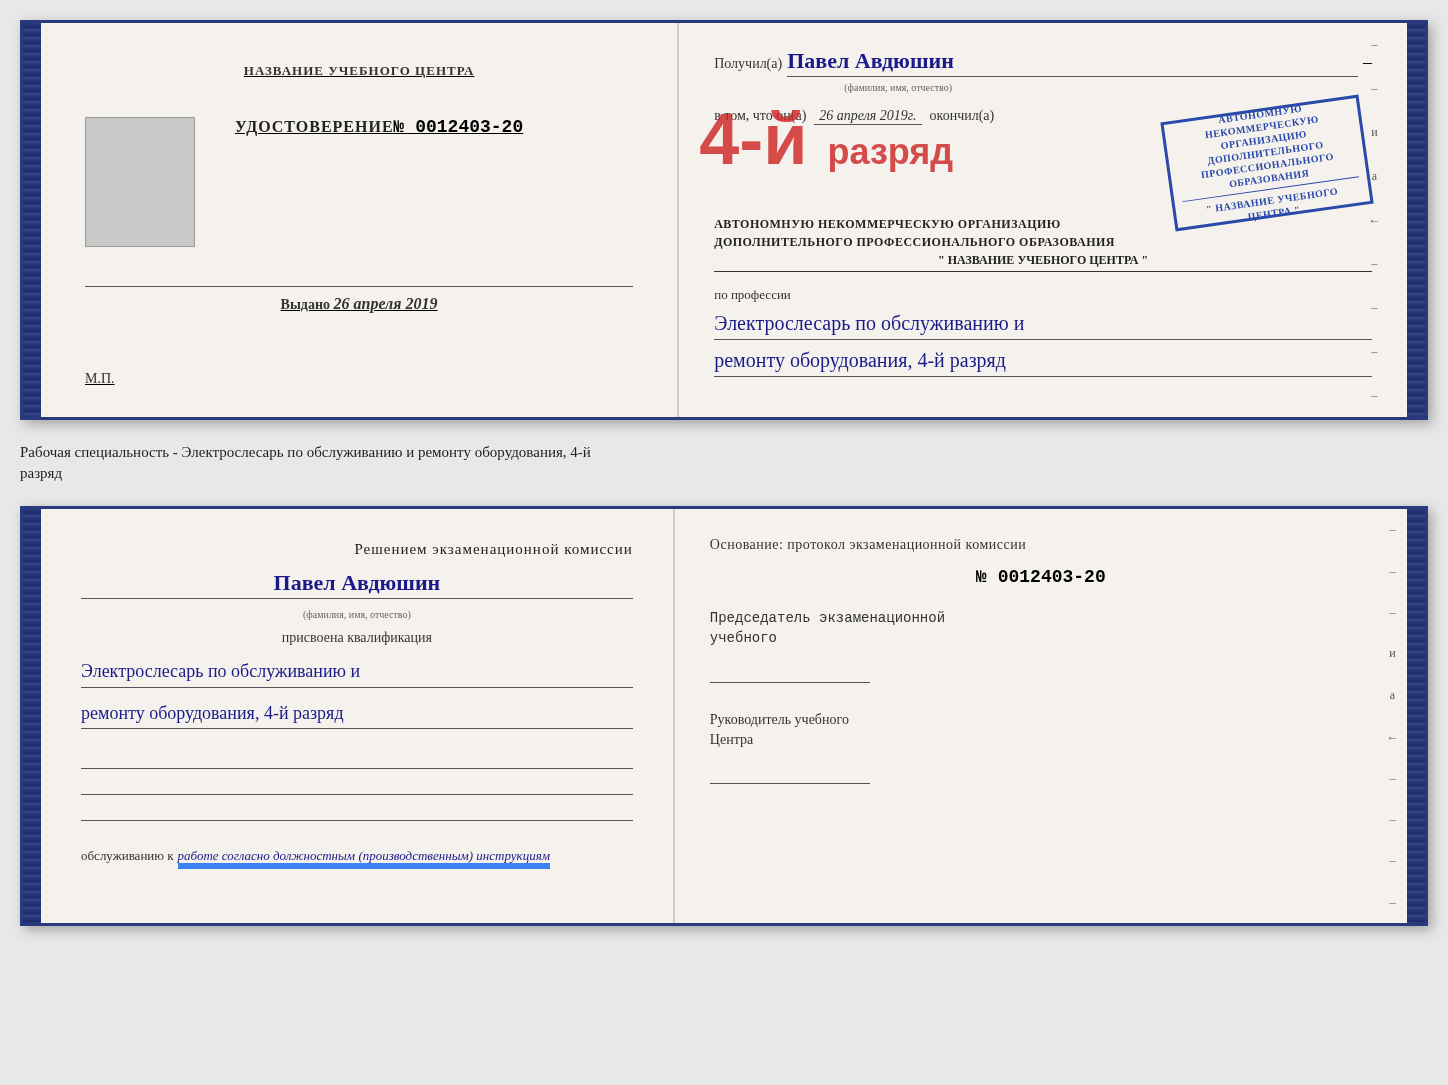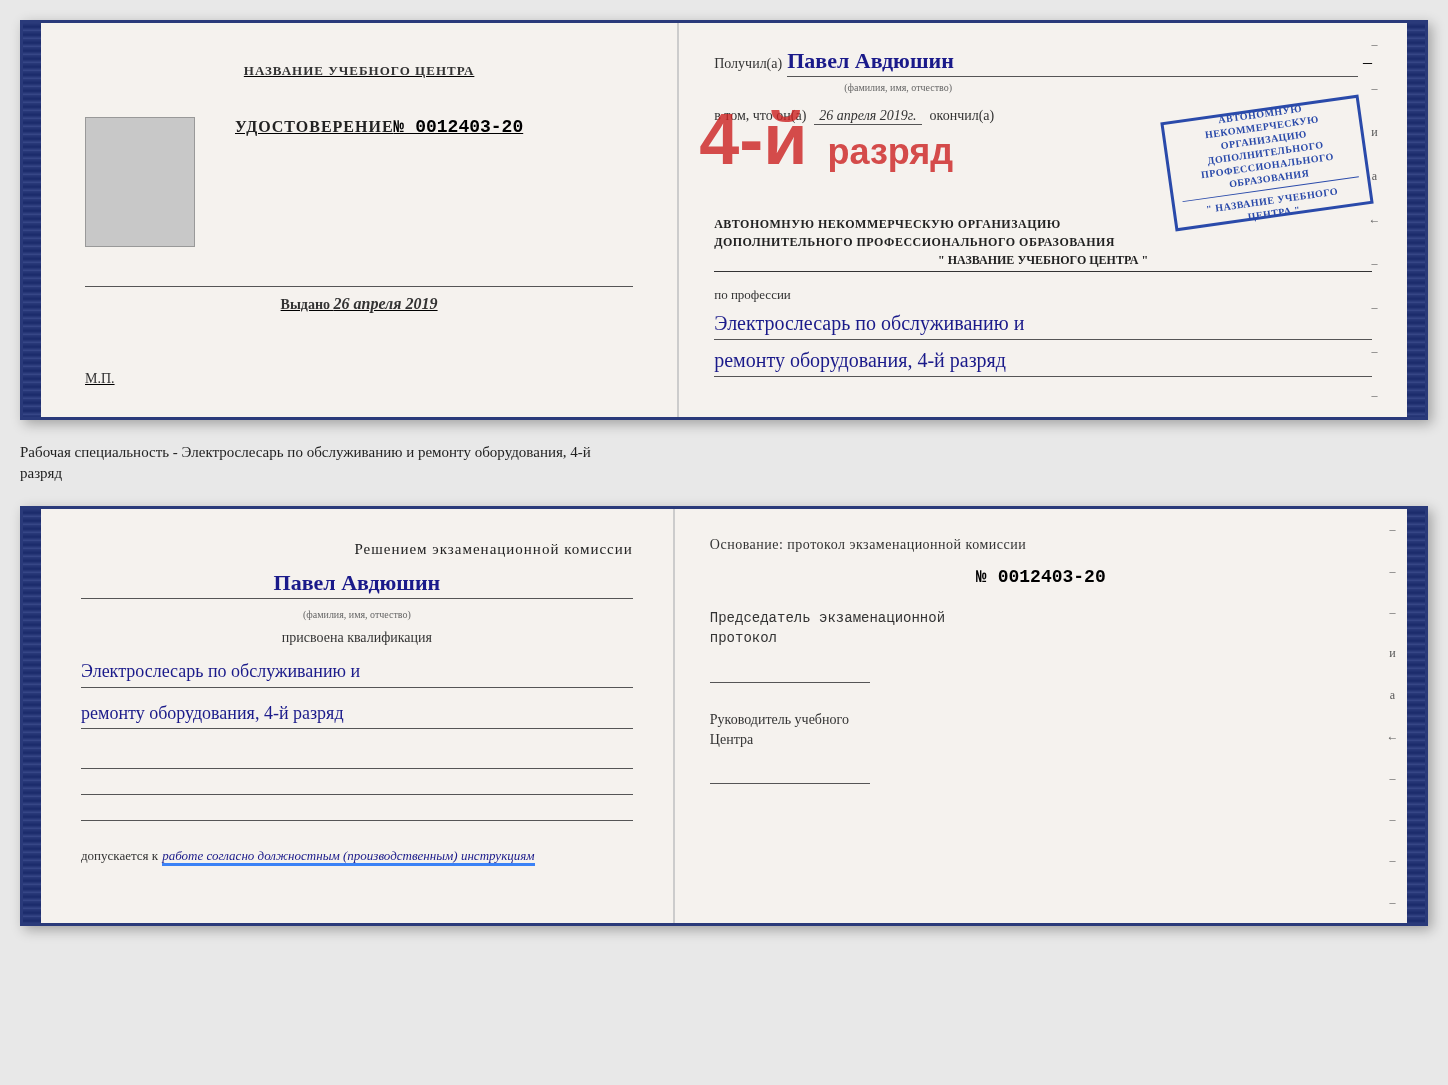--- a/index.html
+++ b/index.html
@@ -349,21 +349,21 @@
     .dopuskaetsya-label {
       font-size: 13px;
       color: #333;
     }
 
     .dopuskaetsya-value {
       font-size: 13px;
       font-style: italic;
       font-family: 'Segoe Script', 'Brush Script MT', cursive;
       color: #1a1a8a;
-      border-bottom: 3px solid #3b82f6;
+      border-bottom: 6px solid #3b82f6;
     }
 
     .osnovanie-title {
       font-size: 14px;
       color: #333;
       letter-spacing: 0.5px;
       line-height: 1.5;
     }
 
     .protocol-number {
@@ -514,34 +514,34 @@
       <div class="qualification-text">Электрослесарь по обслуживанию и</div>
       <div class="qualification-text">ремонту оборудования, 4-й разряд</div>
 
       <div class="signature-lines">
         <div class="sig-line"></div>
         <div class="sig-line"></div>
         <div class="sig-line"></div>
       </div>
 
       <div class="dopuskaetsya-block">
-        <span class="dopuskaetsya-label">допускается к</span>
+        <span class="dopuskaetsya-label">обслуживанию к</span>
         <span class="dopuskaetsya-value">работе согласно должностным (производственным) инструкциям</span>
       </div>
     </div>
 
     <div class="bottom-right">
       <div class="osnovanie-title">Основание: протокол экзаменационной комиссии</div>
 
       <div class="protocol-number">№ 0012403-20</div>
 
 
       <div class="predsedatel-block">
         <div class="predsedatel-title">Председатель экзаменационной</div>
-        <div class="predsedatel-title">протокол</div>
+        <div class="predsedatel-title">учебного</div>
         <span class="sign-underline"></span>
       </div>
 
       <div class="rukovoditel-block">
         <div class="rukovoditel-title">Руководитель учебного</div>
         <div class="rukovoditel-title">Центра</div>
         <span class="sign-underline"></span>
       </div>
 
       <div style="position:absolute; right:25px; top:0; bottom:0; display:flex; flex-direction:column; justify-content:space-around; align-items:center; width:15px;">

